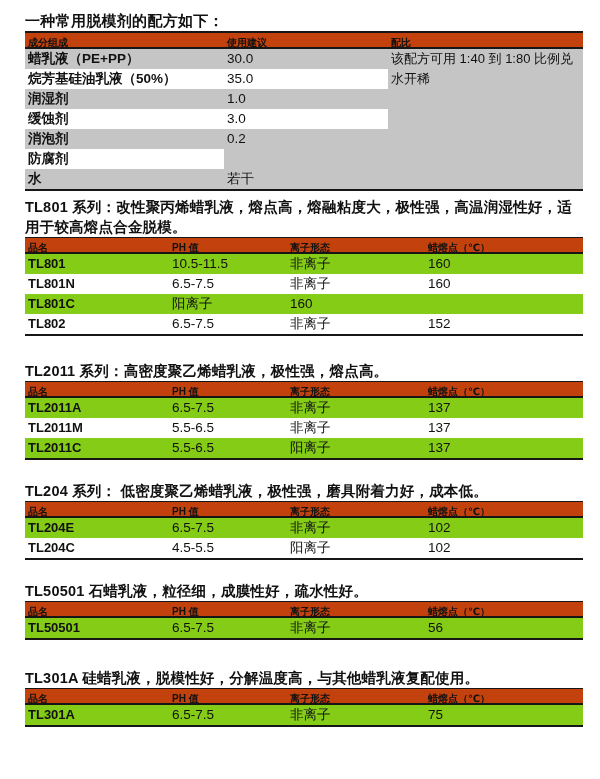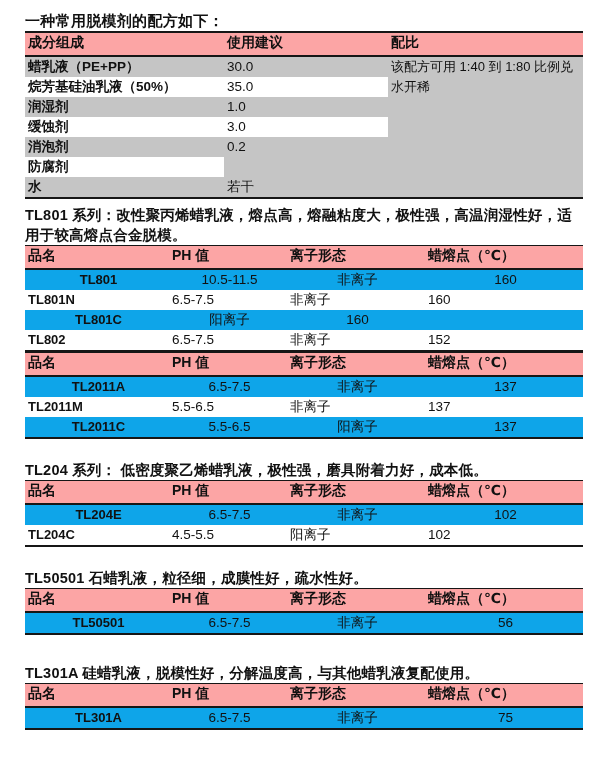--- a/index.html
+++ b/index.html
@@ -27,39 +27,39 @@
   .mt-h6 { margin-top: 28px; }
 
   .tbl {
     width: 558px;
     border-top: 2px solid #161616;
     border-bottom: 2px solid #161616;
   }
   .tp { border-top: 1.5px solid #161616; }
 
   .hrow {
-    display: grid; height: 24px; line-height: 19px;
-    font-size: 14px; font-weight: 700;
+    display: grid; height: 16px; line-height: 19px;
+    font-size: 10px; font-weight: 700;
     border-bottom: 2.5px solid #161616;
-    background: #fca5a5;
+    background: #c2410c;
   }
   .row { display: grid; height: 20px; line-height: 20px; font-size: 13.5px; }
 
   .cols-t1 { grid-template-columns: 199px 164px 195px; }
   .cols-tp { grid-template-columns: 144px 118px 138px 158px; }
 
   .c { padding-left: 3px; white-space: nowrap; overflow: visible; }
 
   .t1-body { background: #c5c5c5; }
   .t1-body .row .c1 { font-weight: 700; }
   .t1-body .row.white .c1, .t1-body .row.white .c2 { background: #ffffff; }
 
   .usage { font-size: 13px; line-height: 20px; white-space: nowrap; font-weight: 400; }
 
-  .tp .row.shade { background: #0ea5e9; text-align: center; }
+  .tp .row.shade { background: #84cc16; }
   .tp .row .c1 { font-weight: 700; font-size: 13px; }
 </style>
 </head>
 <body>
 
 <div class="page">
 
   <div class="doc-title">一种常用脱模剂的配方如下：</div>
 
   <div class="tbl">
@@ -135,20 +135,21 @@
       <div class="c">160</div>
     </div>
     <div class="row cols-tp">
       <div class="c c1">TL802</div>
       <div class="c">6.5-7.5</div>
       <div class="c">非离子</div>
       <div class="c">152</div>
     </div>
   </div>
 
+  <div class="sec-heading mt-h3">TL2011 系列：高密度聚乙烯蜡乳液，极性强，熔点高。</div>
   <div class="tbl tp">
     <div class="hrow cols-tp">
       <div class="c">品名</div>
       <div class="c">PH 值</div>
       <div class="c">离子形态</div>
       <div class="c">蜡熔点（℃）</div>
     </div>
     <div class="row cols-tp shade">
       <div class="c c1">TL2011A</div>
       <div class="c">6.5-7.5</div>

